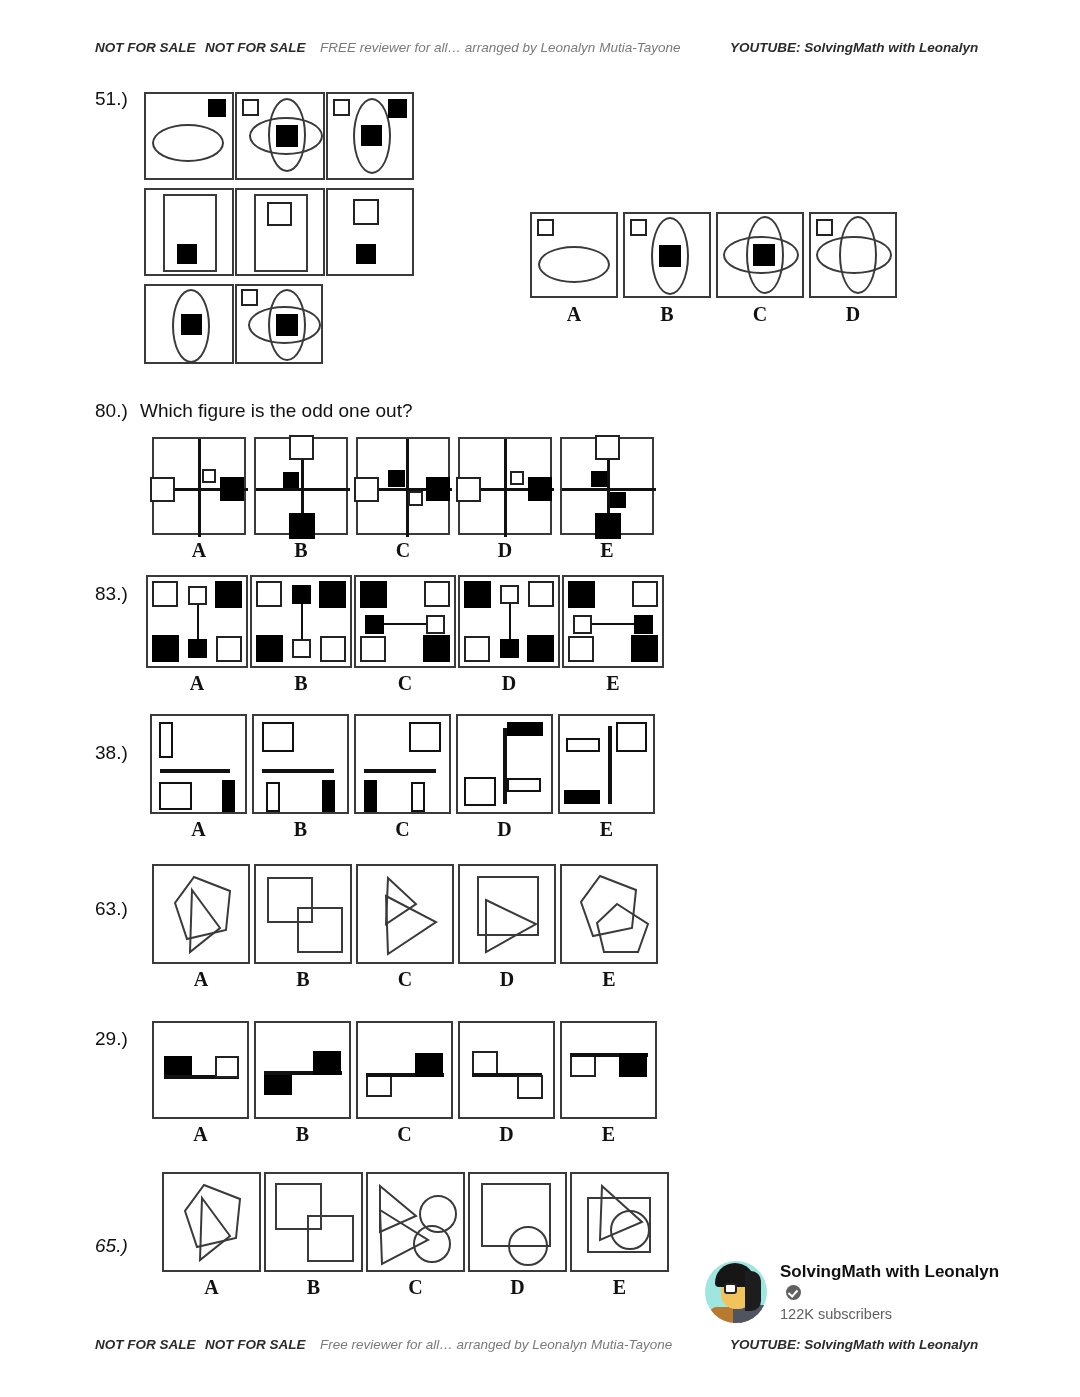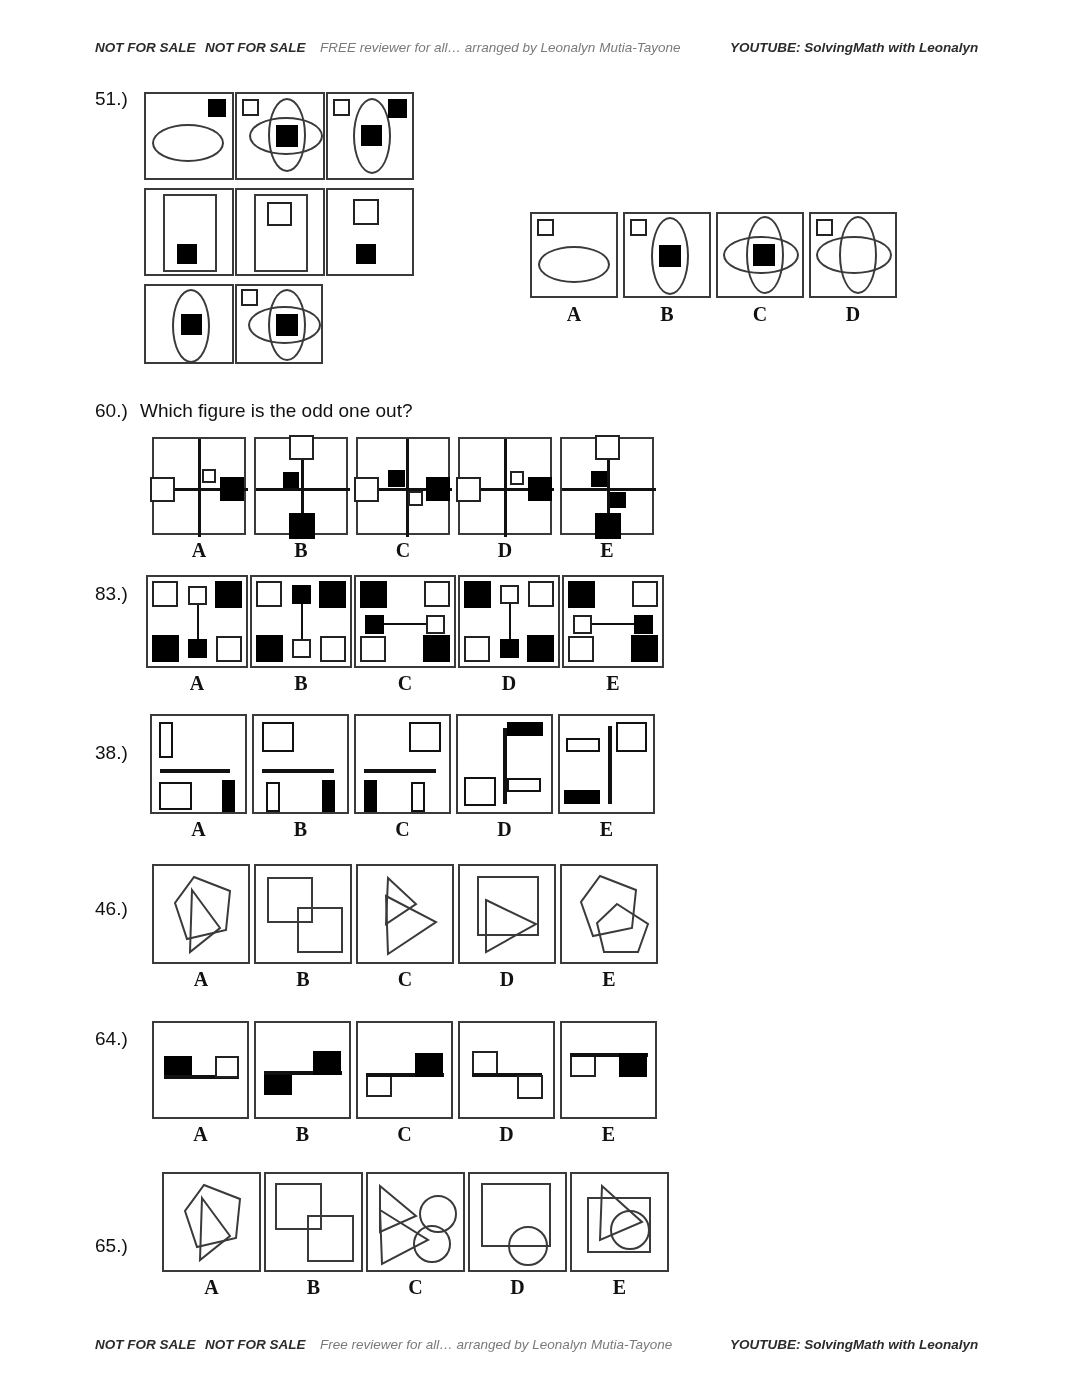--- a/index.html
+++ b/index.html
@@ -167,21 +167,21 @@
   </div>
   <div class="letter" style="left:716px; top:303px; width:88px;">C</div>
 
   <div class="panel" style="left:809px; top:212px; width:88px; height:86px;">
     <div class="sq-w" style="left:5px; top:5px; width:17px; height:17px;"></div>
     <div class="ell" style="left:28px; top:2px; width:38px; height:78px;"></div>
     <div class="ell" style="left:5px; top:22px; width:76px; height:38px;"></div>
   </div>
   <div class="letter" style="left:809px; top:303px; width:88px;">D</div>
 
-  <div class="qnum" style="left:95px; top:400px;">60.)</div>
+  <div class="qnum" style="left:95px; top:400px;">80.)</div>
   <div class="qtext" style="left:140px; top:400px;">Which figure is the odd one out?</div>
 
   <div class="panel" style="left:152px; top:437px; width:94px; height:98px;">
     <div class="line-v" style="left:44px; top:0; height:98px;"></div>
     <div class="line-h" style="left:0; top:49px; width:94px;"></div>
     <div class="sq-w" style="left:-4px; top:38px; width:25px; height:25px;"></div>
     <div class="sq-w" style="left:48px; top:30px; width:14px; height:14px;"></div>
     <div class="sq-b" style="left:66px; top:38px; width:24px; height:24px;"></div>
   </div>
   <div class="letter" style="left:152px; top:539px; width:94px;">A</div>
@@ -316,21 +316,21 @@
   <div class="letter" style="left:456px; top:818px; width:97px;">D</div>
 
   <div class="panel" style="left:558px; top:714px; width:97px; height:100px;">
     <div class="line-v" style="left:48px; top:10px; height:78px; width:4px;"></div>
     <div class="bar-w" style="left:6px; top:22px; width:34px; height:14px;"></div>
     <div class="bar-w" style="right:6px; top:6px; width:31px; height:30px;"></div>
     <div class="bar-b" style="left:4px; bottom:8px; width:36px; height:14px;"></div>
   </div>
   <div class="letter" style="left:558px; top:818px; width:97px;">E</div>
 
-  <div class="qnum" style="left:95px; top:898px;">46.)</div>
+  <div class="qnum" style="left:95px; top:898px;">63.)</div>
 
   <div class="panel" style="left:152px; top:864px; width:98px; height:100px;">
     <svg class="shape" width="98" height="100">
       <polygon points="40,11 76,25 72,64 33,73 21,37"></polygon>
       <polygon points="38,24 66,62 36,86"></polygon>
     </svg>
   </div>
   <div class="letter" style="left:152px; top:968px; width:98px;">A</div>
 
   <div class="panel" style="left:254px; top:864px; width:98px; height:100px;">
@@ -358,21 +358,21 @@
   <div class="letter" style="left:458px; top:968px; width:98px;">D</div>
 
   <div class="panel" style="left:560px; top:864px; width:98px; height:100px;">
     <svg class="shape" width="98" height="100">
       <polygon points="38,10 74,24 70,62 31,70 19,36"></polygon>
       <polygon points="55,38 86,58 76,86 42,86 35,57"></polygon>
     </svg>
   </div>
   <div class="letter" style="left:560px; top:968px; width:98px;">E</div>
 
-  <div class="qnum" style="left:95px; top:1028px;">64.)</div>
+  <div class="qnum" style="left:95px; top:1028px;">29.)</div>
 
   <div class="panel" style="left:152px; top:1021px; width:97px; height:98px;">
     <div class="bar-b" style="left:10px; top:33px; width:28px; height:22px;"></div>
     <div class="line-h" style="left:10px; top:52px; width:75px; height:4px;"></div>
     <div class="sq-w" style="right:8px; top:33px; width:24px; height:22px;"></div>
   </div>
   <div class="letter" style="left:152px; top:1123px; width:97px;">A</div>
 
   <div class="panel" style="left:254px; top:1021px; width:97px; height:98px;">
     <div class="bar-b" style="left:8px; top:48px; width:28px; height:24px;"></div>
@@ -395,21 +395,21 @@
   </div>
   <div class="letter" style="left:458px; top:1123px; width:97px;">D</div>
 
   <div class="panel" style="left:560px; top:1021px; width:97px; height:98px;">
     <div class="sq-w" style="left:8px; top:30px; width:26px; height:24px;"></div>
     <div class="line-h" style="left:8px; top:30px; width:78px; height:4px;"></div>
     <div class="bar-b" style="right:8px; top:30px; width:28px; height:24px;"></div>
   </div>
   <div class="letter" style="left:560px; top:1123px; width:97px;">E</div>
 
-  <div class="qnum" style="left:95px; top:1235px;">65.)</div>
+  <div class="qnum" style="left:95px; top:1235px;font-style:italic;">65.)</div>
 
   <div class="panel" style="left:162px; top:1172px; width:99px; height:100px;">
     <svg class="shape" width="99" height="100">
       <polygon points="40,11 76,25 72,64 33,73 21,37"></polygon>
       <polygon points="38,24 66,62 36,86"></polygon>
     </svg>
   </div>
   <div class="letter" style="left:162px; top:1276px; width:99px;">A</div>
 
   <div class="panel" style="left:264px; top:1172px; width:99px; height:100px;">
@@ -440,20 +440,37 @@
 
   <div class="panel" style="left:570px; top:1172px; width:99px; height:100px;">
     <svg class="shape" width="99" height="100">
       <rect x="16" y="24" width="62" height="54"></rect>
       <polygon points="30,12 70,48 28,66"></polygon>
       <circle cx="58" cy="56" r="19"></circle>
     </svg>
   </div>
   <div class="letter" style="left:570px; top:1276px; width:99px;">E</div>
 
+  <div class="ytcard">
+    <div class="ytav">
+      <div class="body"></div>
+      <div class="shirt"></div>
+      <div class="face"></div>
+      <div class="hair"></div>
+      <div class="hair2"></div>
+      <div class="glass"></div>
+    </div>
+    <div class="yttext">
+      <div>
+        <span class="ytname">SolvingMath with Leonalyn</span>
+        <span class="ytcheck"></span>
+      </div>
+      <div class="ytsubs">122K subscribers</div>
+    </div>
+  </div>
 
   <div class="runhead ftr">
     <span class="seg" style="left:95px;">NOT FOR SALE</span>
     <span class="seg" style="left:205px;">NOT FOR SALE</span>
     <span class="seg soft" style="left:320px;">Free reviewer for all… arranged by Leonalyn Mutia-Tayone</span>
     <span class="seg" style="left:730px;">YOUTUBE: SolvingMath with Leonalyn</span>
   </div>
 
 </div>
 

